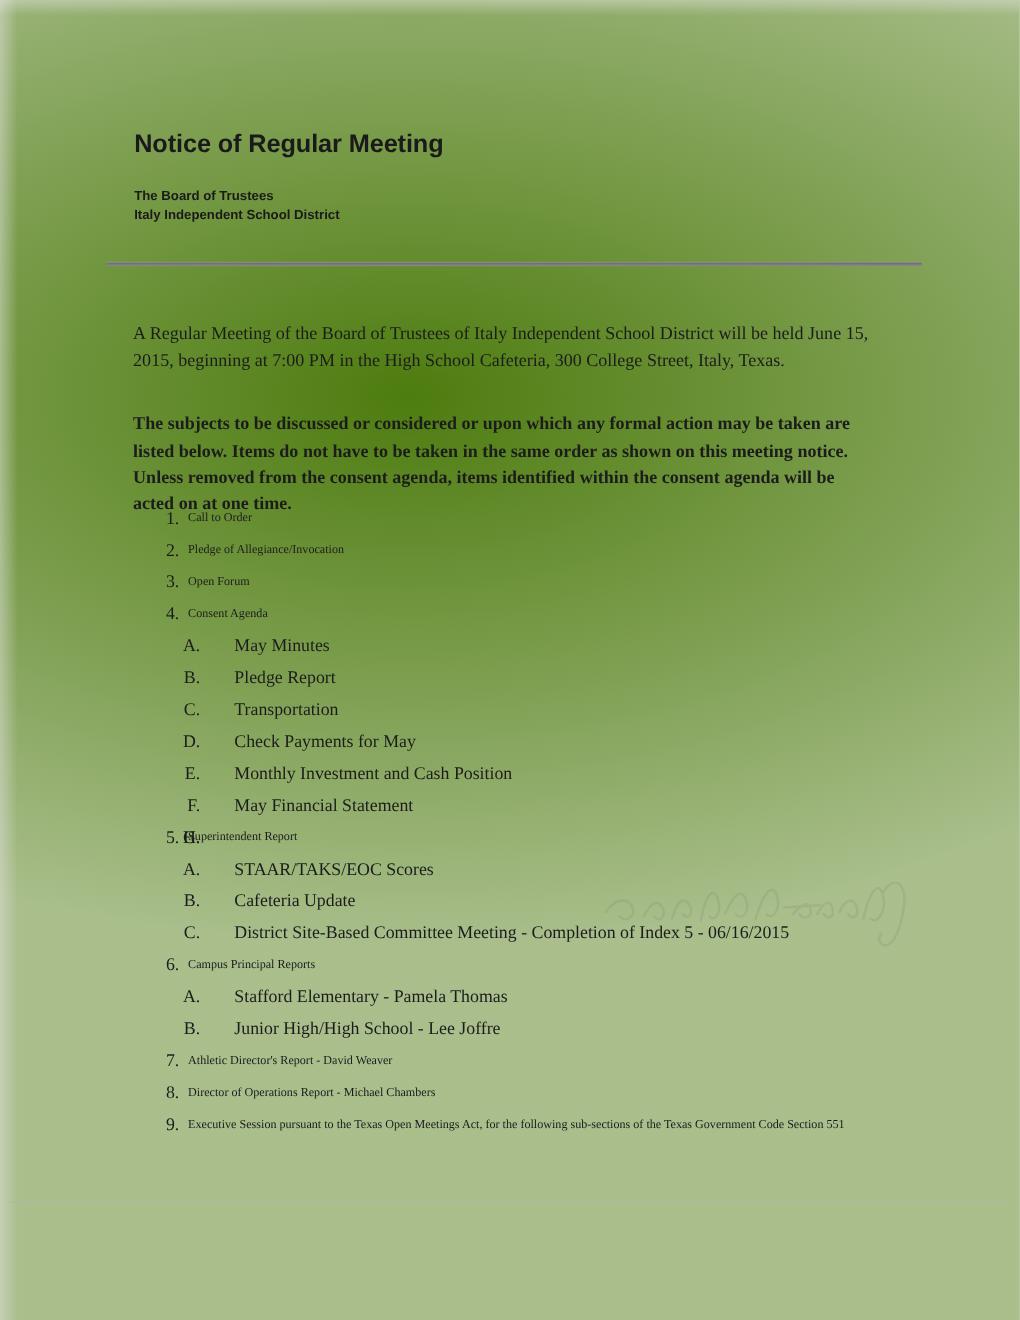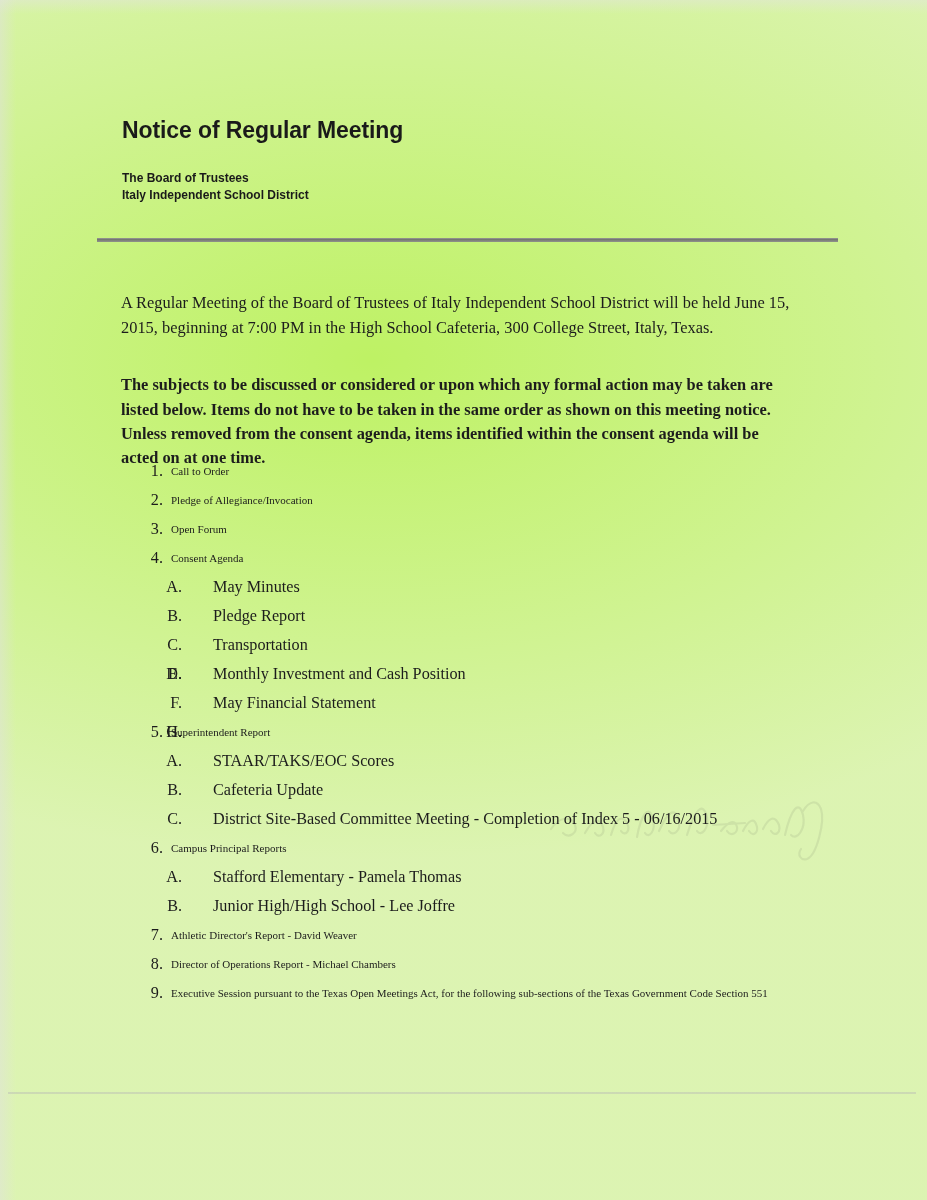--- a/index.html
+++ b/index.html
@@ -13,21 +13,21 @@
     position: relative;
     overflow: hidden;
     font-family: "Liberation Serif", "DejaVu Serif", serif;
     color: #1b1b1b;
     -webkit-font-smoothing: antialiased;
   }
 
   .page {
     position: absolute;
     inset: 0;
-    background: #bef264;
+    background: #4d7c0f;
   }
 
   
   .paper-tone {
     position: absolute;
     inset: 0;
     background:
       radial-gradient(ellipse 900px 500px at 40% 30%, rgba(250,250,248,0) 0%, rgba(245,245,242,0.55) 100%);
     pointer-events: none;
   }
@@ -225,20 +225,21 @@
         <div class="sub">
           <span class="sub-letter">B.</span>
           <span class="sub-text">Pledge Report</span>
         </div>
         <div class="sub">
           <span class="sub-letter">C.</span>
           <span class="sub-text">Transportation</span>
         </div>
         <div class="sub">
           <span class="sub-letter">D.</span>
+          <span class="sub-text">Check Payments for May</span>
         </div>
         <div class="sub">
           <span class="sub-letter">E.</span>
           <span class="sub-text">Monthly Investment and Cash Position</span>
         </div>
         <div class="sub">
           <span class="sub-letter">F.</span>
           <span class="sub-text">May Financial Statement</span>
         </div>
         <div class="sub">

